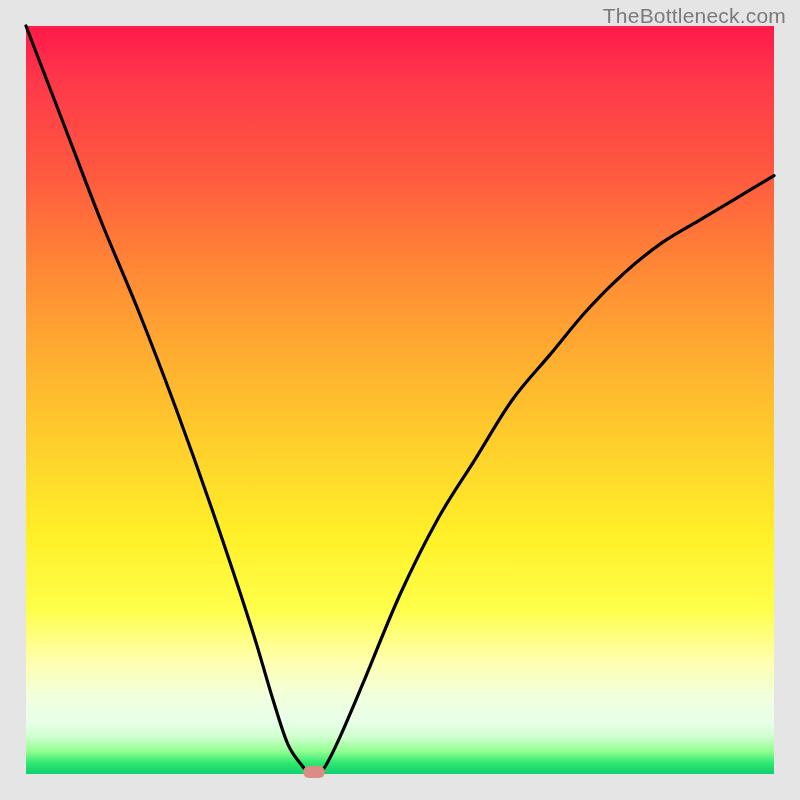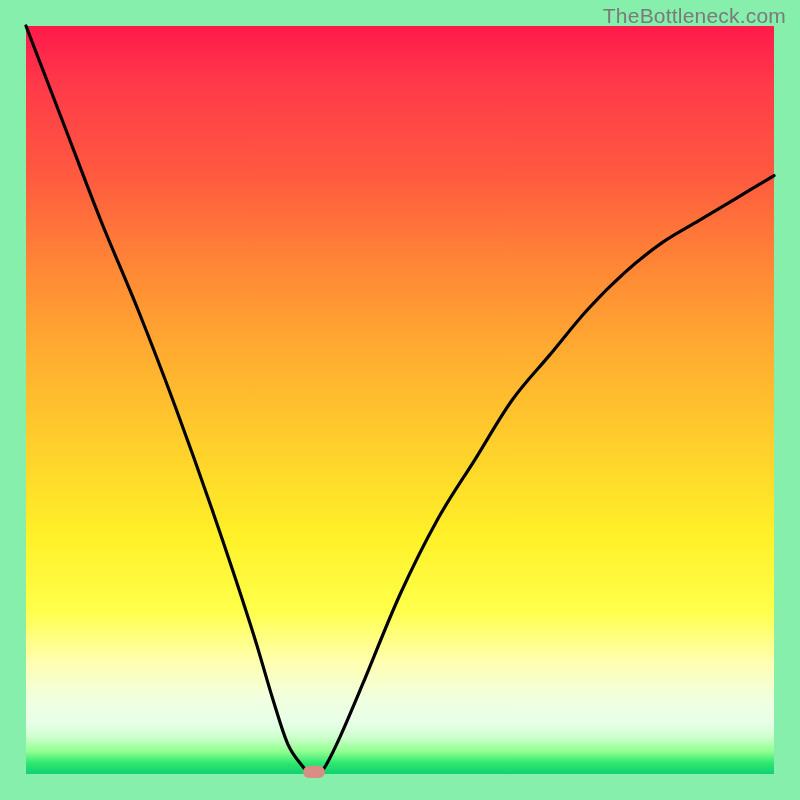--- a/index.html
+++ b/index.html
@@ -1,17 +1,17 @@
 <!DOCTYPE html>
 <html><head>
 <meta charset="utf-8">
 <style>
   * { margin: 0; padding: 0; box-sizing: border-box; }
   body { width: 800px; height: 800px; background: #000; position: relative; font-family: Arial, sans-serif; }
-  .frame { position: absolute; top: 0; left: 0; width: 800px; height: 800px; background: #86efac; }
+  .frame { position: absolute; top: 0; left: 0; width: 800px; height: 800px; background: #e5e5e5; }
   .plot-area {
     position: absolute;
     top: 26px;
     left: 26px;
     width: 748px;
     height: 748px;
     background: linear-gradient(to bottom,
       #ff1a4a 0%,
       #ff3a4a 8%,
       #ff5a3f 20%,

